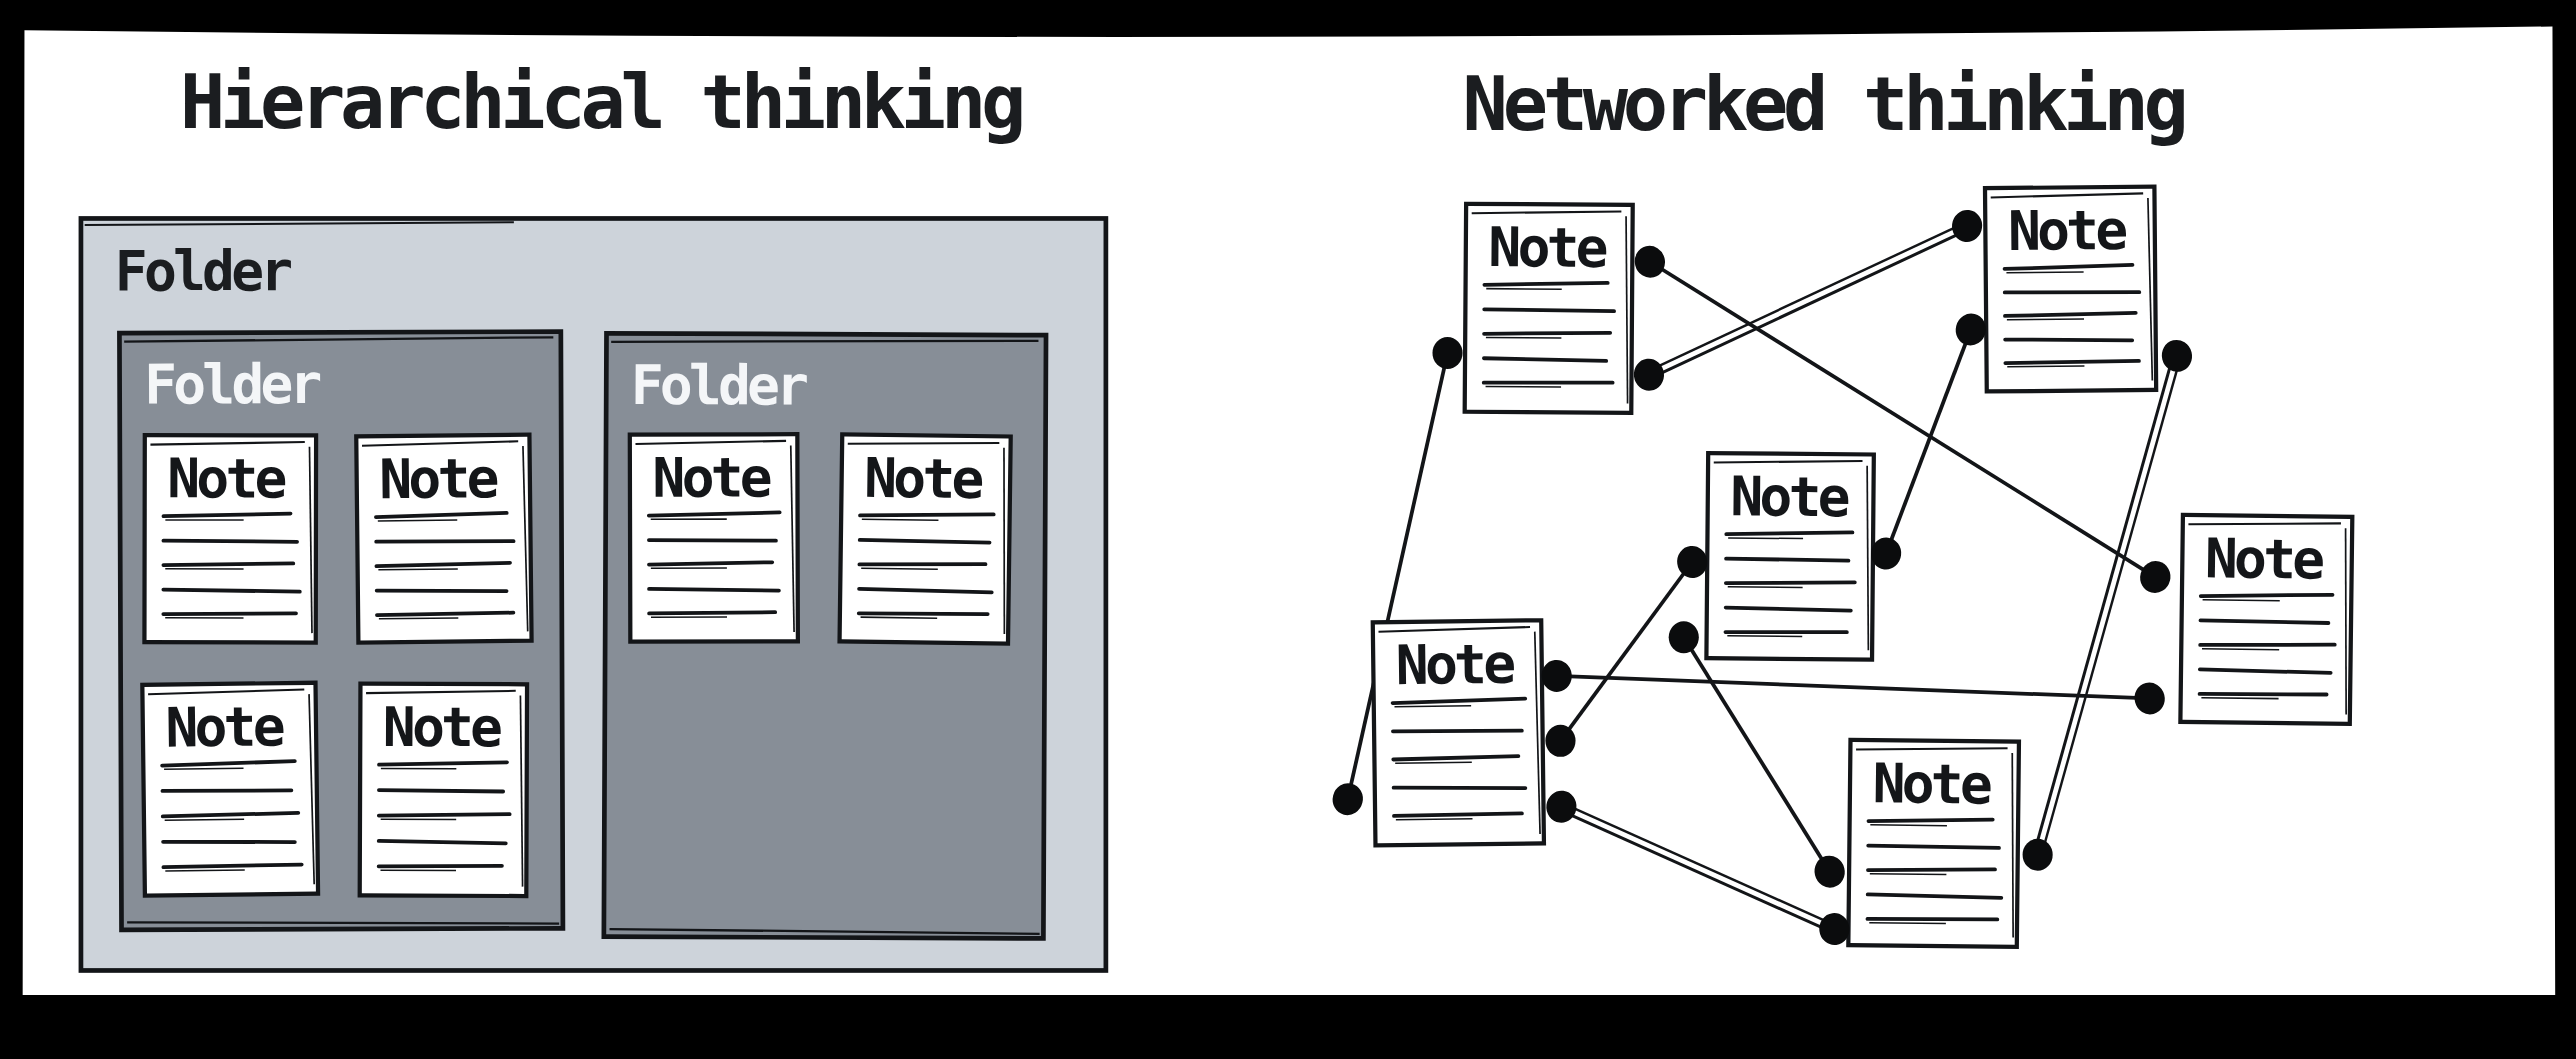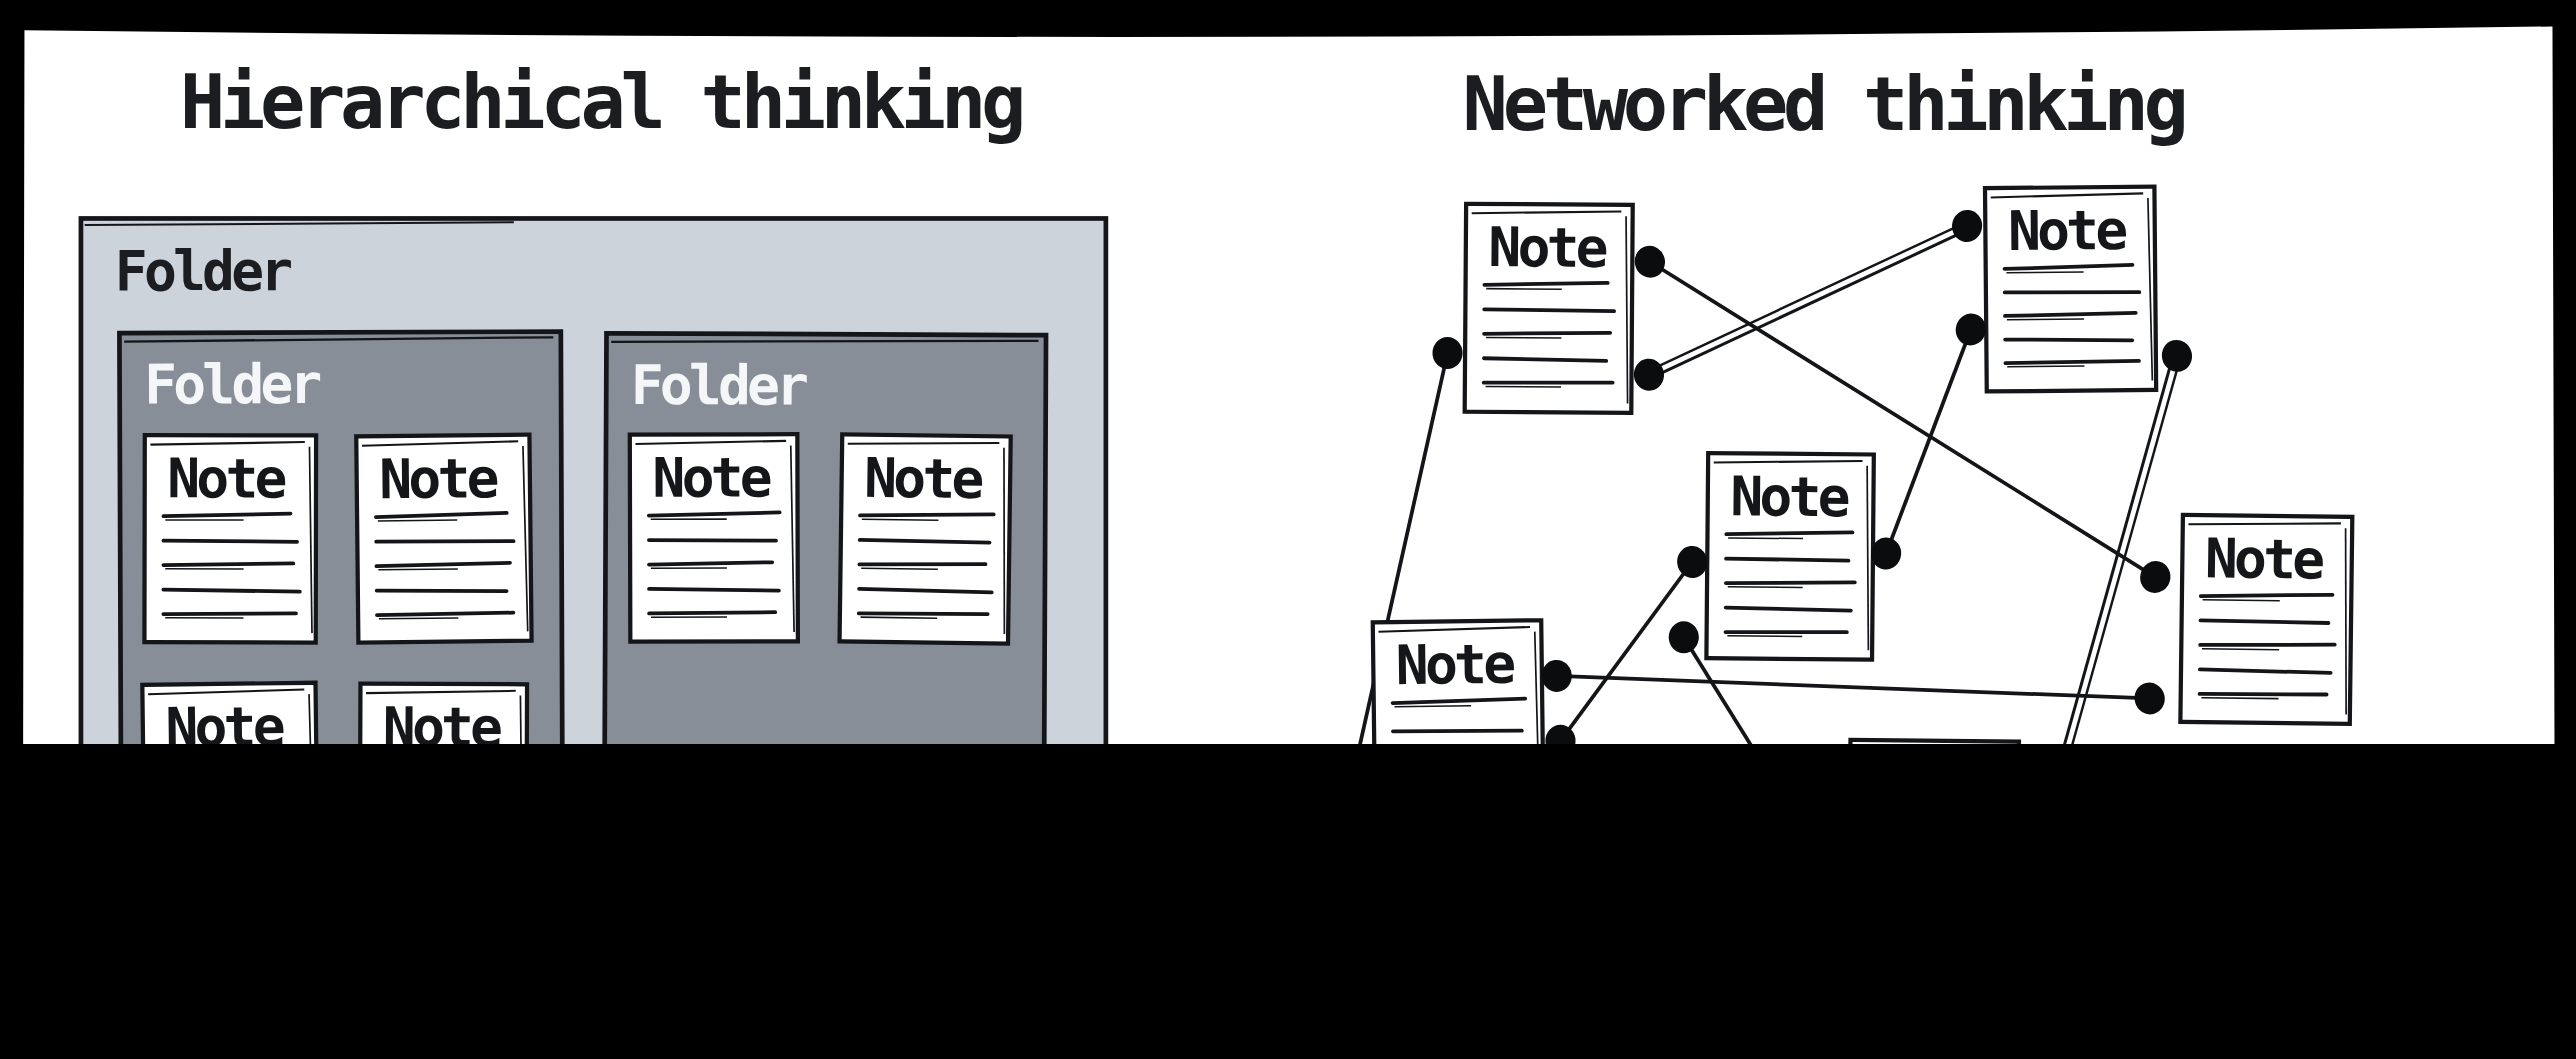--- a/index.html
+++ b/index.html
@@ -1,16 +1,16 @@
 <!DOCTYPE html>
 <html style="font-size:15px"><head>
 <meta charset="utf-8">
 <style>
   html,body{margin:0;padding:0;background:#000;}
-  #stage{width:2576px;height:744px;position:relative;overflow:hidden;}
+  #stage{width:2576px;height:995px;position:relative;overflow:hidden;}
   svg{display:block;}
   text{font-family:"DejaVu Sans Mono","Liberation Mono",monospace;font-weight:700;}
   .title{font-size:80px;letter-spacing:-5.6px;fill:#1b1d20;}
   .label{font-size:58px;letter-spacing:-4px;}
 </style>
 </head>
 <body>
 
 <div id="stage">
   <svg id="scene" width="2576" height="1060" viewBox="0 0 2737 1126">

